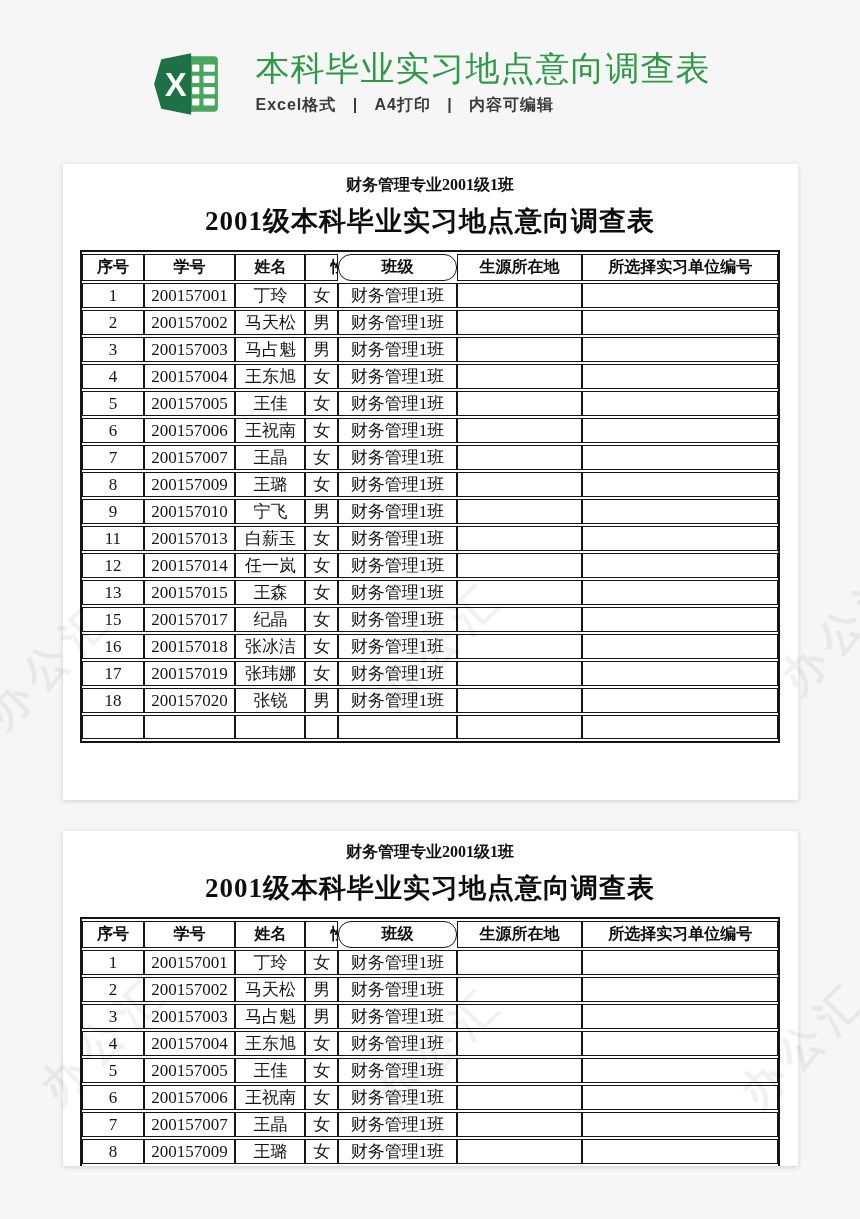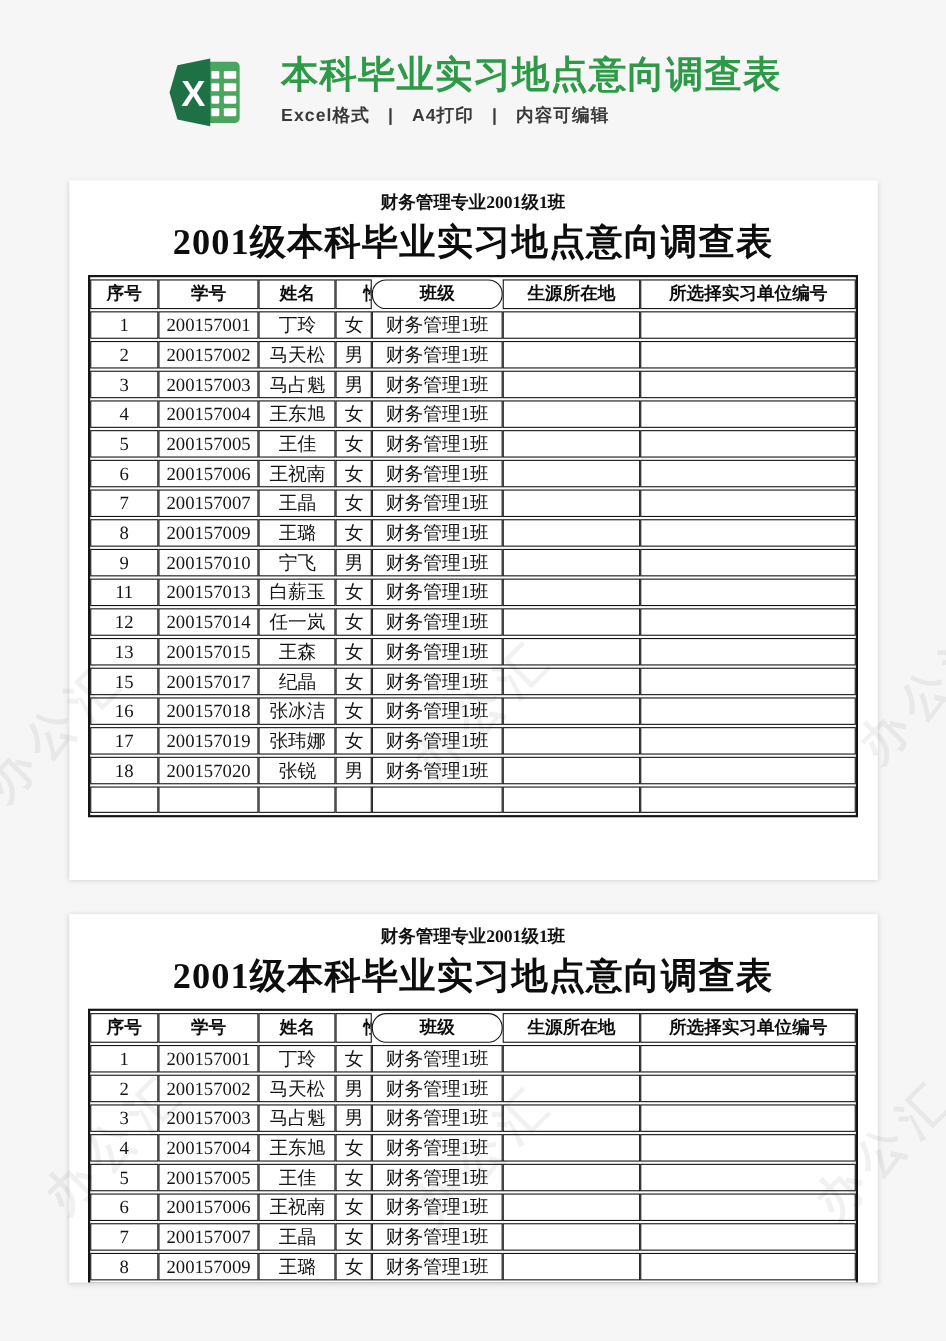--- a/index.html
+++ b/index.html
@@ -17,21 +17,21 @@
     justify-content:center;
     align-items:flex-start;
     gap:34px;
     padding-top:48px;
   }
   .logo-wrap { width:72px; height:72px; flex:0 0 auto; }
   .logo-wrap svg { width:72px; height:72px; display:block; }
   .header-text { display:flex; flex-direction:column; }
   .main-title {
     font-size:34px;
-    font-weight:bold;
+    font-weight:normal;
     color:#2e9a47;
     line-height:40px;
     letter-spacing:1px;
   }
   .sub-title {
     margin-top:7px;
     font-size:16px;
     font-weight:bold;
     color:#3a3a3a;
     white-space:pre;
@@ -56,21 +56,21 @@
     font-weight:bold;
     font-size:16px;
     color:#121212;
     margin-top:11px;
     line-height:20px;
   }
   .doc-title {
     text-align:center;
     font-family:"Liberation Serif", serif;
     font-weight:bold;
-    font-size:33px;
+    font-size:27px;
     color:#0d0d0d;
     margin-top:9px;
     line-height:34px;
     letter-spacing:1px;
   }
 
   
   table.survey {
     width:700px;
     margin:12px auto 0;

